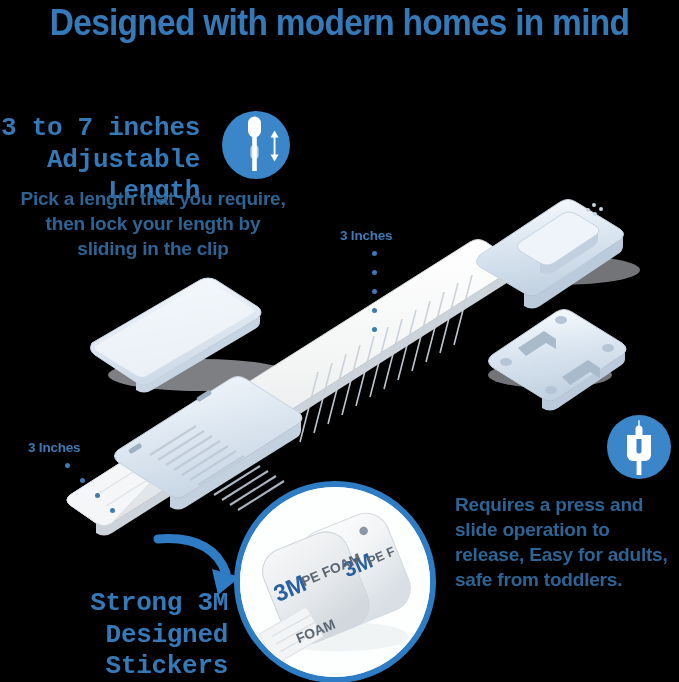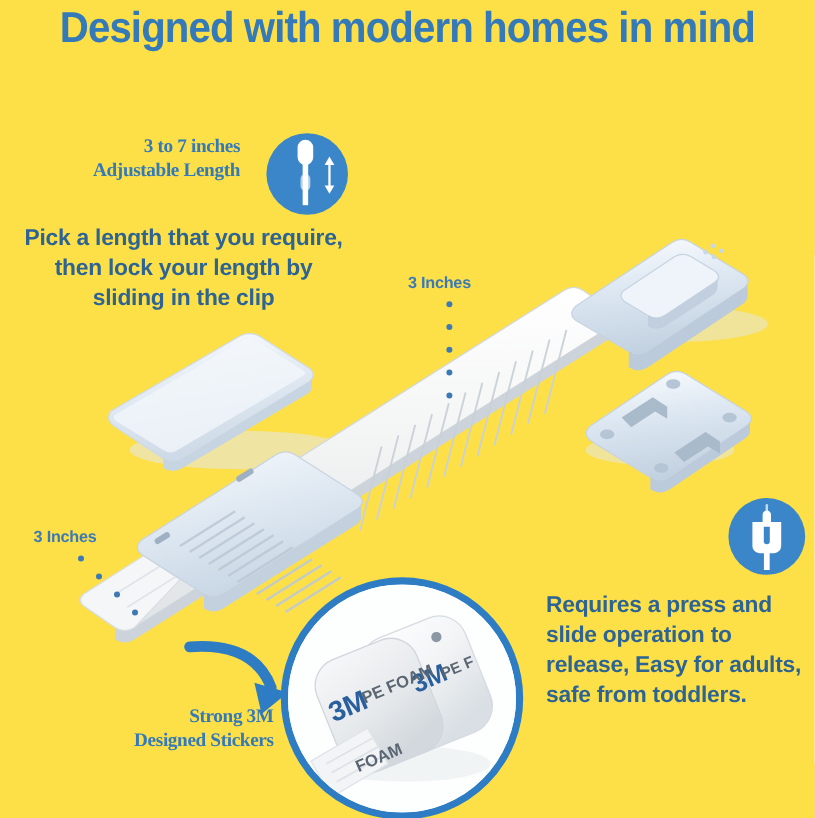--- a/index.html
+++ b/index.html
@@ -4,21 +4,21 @@
 <style>
   html, body {
     margin: 0;
     padding: 0;
     background: #ffffff;
   }
   #page {
     position: relative;
     width: 679px;
     height: 682px;
-    background: #fde047;
+    background: #000000;
     overflow: hidden;
     font-family: "Liberation Sans", sans-serif;
   }
 
   
   .title {
     position: absolute;
     left: 0;
     top: 2px;
     width: 679px;
@@ -29,22 +29,22 @@
     letter-spacing: -0.8px;
     color: #3479b8;
     transform: scaleX(0.93);
     transform-origin: 50% 50%;
     white-space: nowrap;
   }
 
   
   .feat-head {
     position: absolute;
-    font-family: Liberation Serif, serif;
-    font-size: 16px;
+    font-family: Liberation Mono, monospace;
+    font-size: 26px;
     font-weight: bold;
     color: #3479b8;
     line-height: 1.22;
     letter-spacing: -0.3px;
   }
   .feat-body {
     position: absolute;
     font-family: "Liberation Sans", sans-serif;
     font-size: 19px;
     font-weight: bold;

